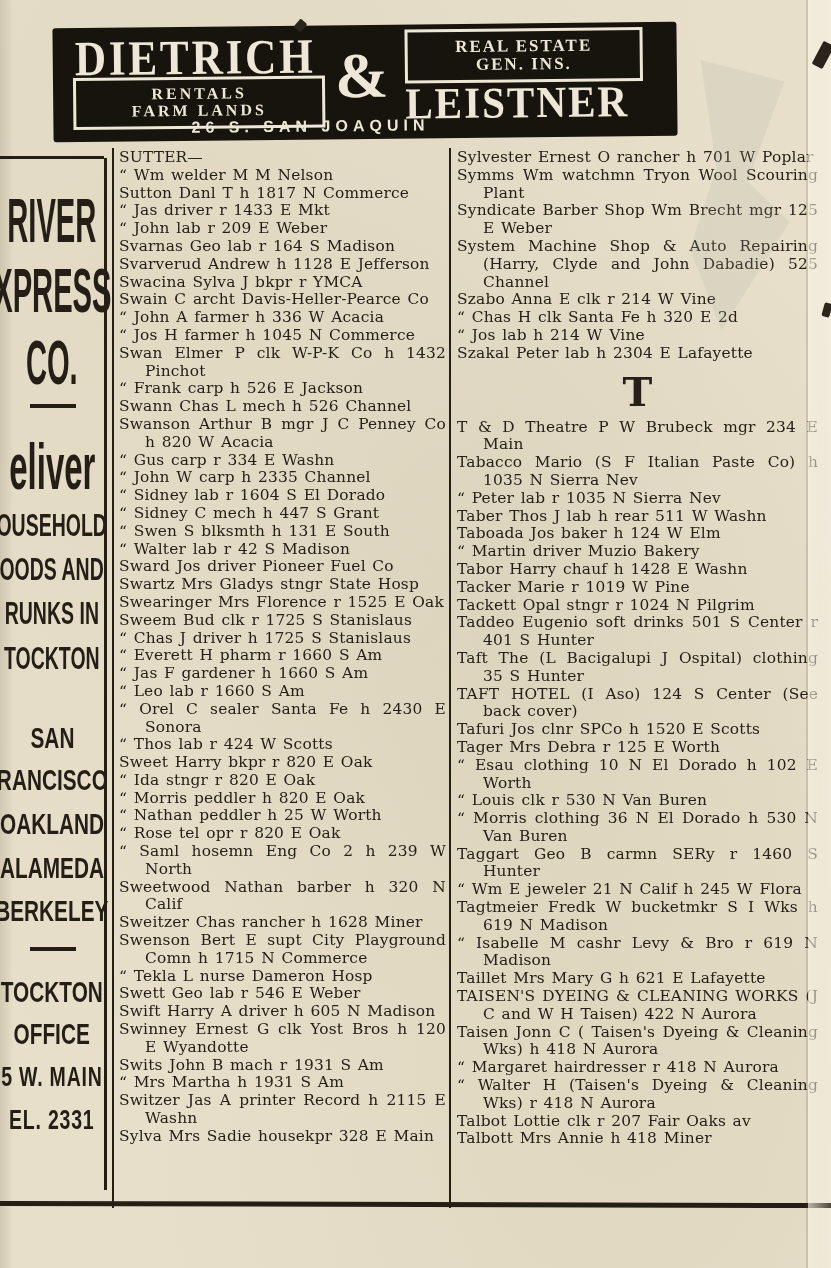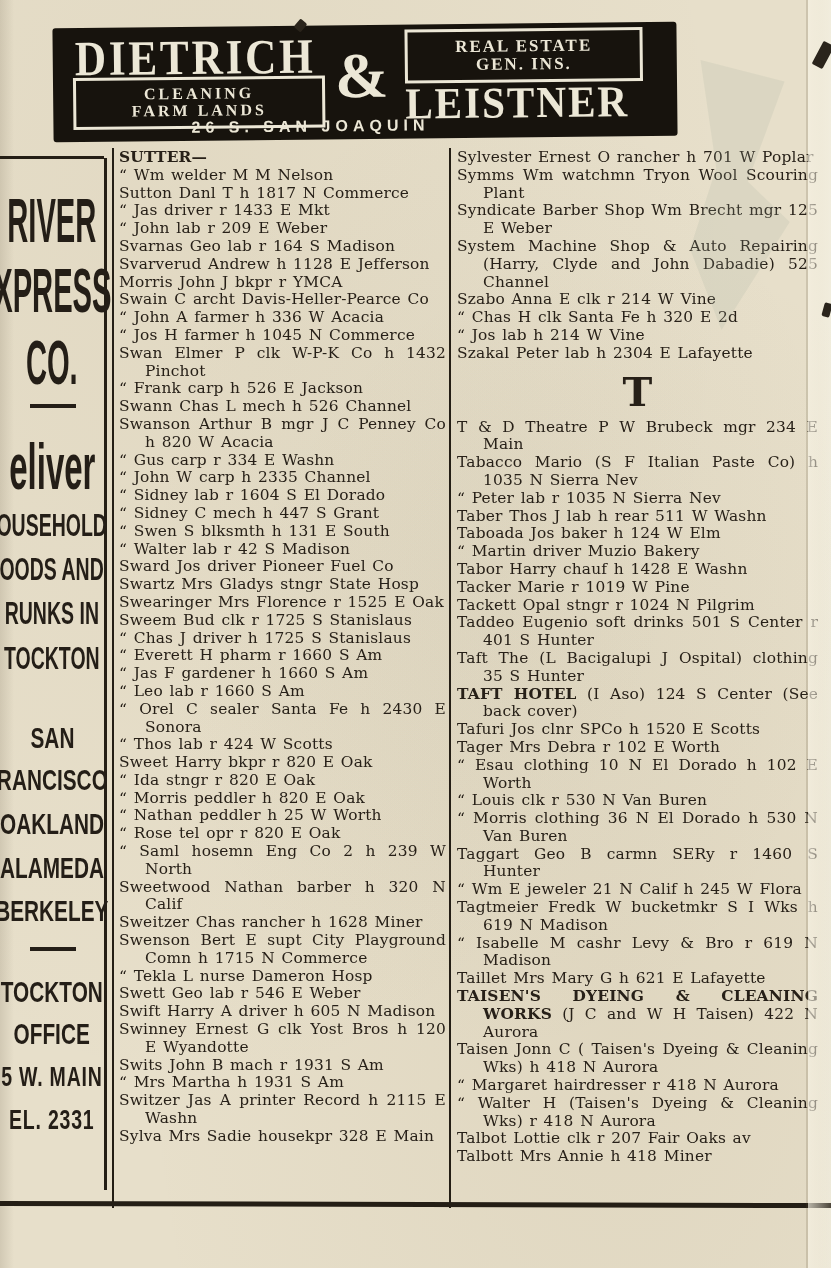--- a/index.html
+++ b/index.html
@@ -46,21 +46,21 @@
   .lm-sm span{font-size:25px;letter-spacing:1px;transform:scale(0.78,1.12);}
   .lm-div{position:absolute;left:30px;width:46px;height:4px;background:#241e17;}
   
   .col{position:absolute;top:149px;height:1058px;overflow:hidden;}
   .col-left{left:119px;width:327px;}
   .col-right{left:457px;width:361px;}
   .entry{
     font-size:15.4px;line-height:17.8px;text-align:justify;
     padding-left:26px;text-indent:-26px;letter-spacing:0.2px;word-spacing:1.5px;
   }
-  .entry strong{font-weight:bold;}
+  .entry strong{font-weight:normal;}
   .section-letter{
     text-align:center;font-size:40px;line-height:46px;font-weight:bold;
     margin:6px 0 4px;font-family:"DejaVu Serif",serif;
   }
   
   .bottom-ad{position:absolute;left:0;top:1212px;width:831px;height:56px;overflow:hidden;color:#1d1812;}
   .ba-big{position:absolute;top:2px;font-family:"Liberation Serif",serif;font-weight:bold;white-space:nowrap;transform-origin:left top;}
   .ba-left{left:4px;font-size:84px;transform:scale(0.64,1);}
   .ba-right{left:410px;font-size:96px;transform:scale(0.70,1);}
   .ba-small{position:absolute;font:italic bold 21px "DejaVu Serif",serif;}
@@ -76,21 +76,21 @@
   .ghost{position:absolute;left:690px;top:60px;width:105px;height:270px;background:rgba(165,175,160,0.18);clip-path:polygon(10% 0,90% 8%,55% 45%,95% 60%,30% 100%,0 70%,25% 40%);}
 </style>
 </head>
 <body>
 
 <div class="page">
 
   <div class="top-ad">
     <div class="ta-name-left">DIETRICH</div>
     <div class="ta-box-left">
-      <div>CLEANING</div>
+      <div>RENTALS</div>
       <div>FARM LANDS</div>
     </div>
     <div class="ta-amp">&amp;</div>
     <div class="ta-box-right">
       <div>REAL ESTATE</div>
       <div>GEN. INS.</div>
     </div>
     <div class="ta-name-right">LEISTNER</div>
     <div class="ta-address">26 S. SAN JOAQUIN</div>
   </div>
@@ -158,21 +158,21 @@
   </div>
 
   <div class="col col-left">
       <div class="entry"><strong>SUTTER—</strong></div>
       <div class="entry">“ Wm welder M M Nelson</div>
       <div class="entry">Sutton Danl T h 1817 N Commerce</div>
       <div class="entry">“ Jas driver r 1433 E Mkt</div>
       <div class="entry">“ John lab r 209 E Weber</div>
       <div class="entry">Svarnas Geo lab r 164 S Madison</div>
       <div class="entry">Svarverud Andrew h 1128 E Jefferson</div>
-      <div class="entry">Morris John J bkpr r YMCA</div>
+      <div class="entry">Swacina Sylva J bkpr r YMCA</div>
       <div class="entry">Swain C archt Davis-Heller-Pearce Co</div>
       <div class="entry">“ John A farmer h 336 W Acacia</div>
       <div class="entry">“ Jos H farmer h 1045 N Commerce</div>
       <div class="entry">Swan Elmer P clk W-P-K Co h 1432 Pinchot</div>
       <div class="entry">“ Frank carp h 526 E Jackson</div>
       <div class="entry">Swann Chas L mech h 526 Channel</div>
       <div class="entry">Swanson Arthur B mgr J C Penney Co h 820 W Acacia</div>
       <div class="entry">“ Gus carp r 334 E Washn</div>
       <div class="entry">“ John W carp h 2335 Channel</div>
       <div class="entry">“ Sidney lab r 1604 S El Dorado</div>
@@ -223,21 +223,21 @@
       <div class="entry">Taber Thos J lab h rear 511 W Washn</div>
       <div class="entry">Taboada Jos baker h 124 W Elm</div>
       <div class="entry">“ Martin driver Muzio Bakery</div>
       <div class="entry">Tabor Harry chauf h 1428 E Washn</div>
       <div class="entry">Tacker Marie r 1019 W Pine</div>
       <div class="entry">Tackett Opal stngr r 1024 N Pilgrim</div>
       <div class="entry">Taddeo Eugenio soft drinks 501 S Center r 401 S Hunter</div>
       <div class="entry">Taft The (L Bacigalupi J Ospital) clothing 35 S Hunter</div>
       <div class="entry"><strong>TAFT HOTEL</strong> (I Aso) 124 S Center (See back cover)</div>
       <div class="entry">Tafuri Jos clnr SPCo h 1520 E Scotts</div>
-      <div class="entry">Tager Mrs Debra r 102 E Worth</div>
+      <div class="entry">Tager Mrs Debra r 125 E Worth</div>
       <div class="entry">“ Esau clothing 10 N El Dorado h 102 E Worth</div>
       <div class="entry">“ Louis clk r 530 N Van Buren</div>
       <div class="entry">“ Morris clothing 36 N El Dorado h 530 N Van Buren</div>
       <div class="entry">Taggart Geo B carmn SERy r 1460 S Hunter</div>
       <div class="entry">“ Wm E jeweler 21 N Calif h 245 W Flora</div>
       <div class="entry">Tagtmeier Fredk W bucketmkr S I Wks h 619 N Madison</div>
       <div class="entry">“ Isabelle M cashr Levy &amp; Bro r 619 N Madison</div>
       <div class="entry">Taillet Mrs Mary G h 621 E Lafayette</div>
       <div class="entry"><strong>TAISEN'S DYEING &amp; CLEANING WORKS</strong> (J C and W H Taisen) 422 N Aurora</div>
       <div class="entry">Taisen Jonn C ( Taisen's Dyeing &amp; Cleaning Wks) h 418 N Aurora</div>

